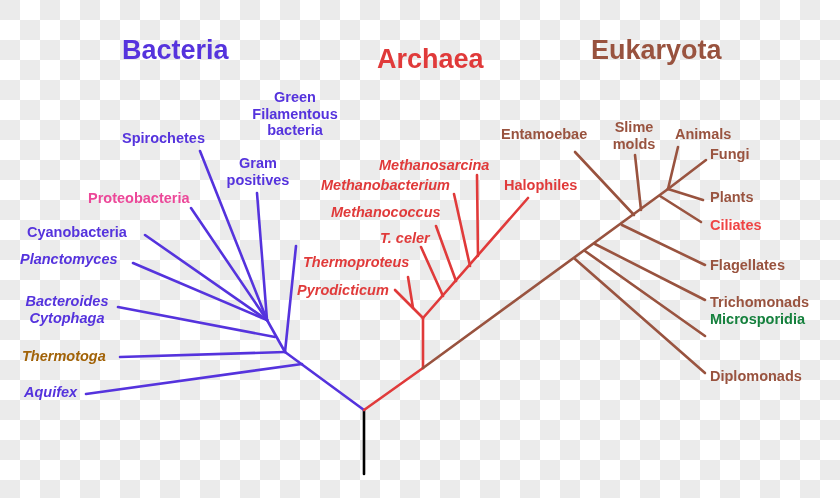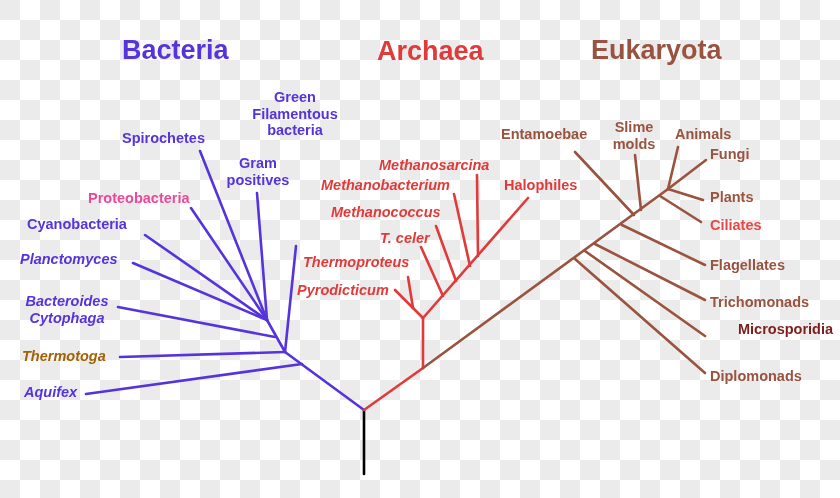--- a/index.html
+++ b/index.html
@@ -53,35 +53,35 @@
     <polyline points="622,225 705,265" fill="none" stroke="#99533f" stroke-width="2.6" stroke-linecap="round" stroke-linejoin="round"></polyline>
     <polyline points="634,215 575,152" fill="none" stroke="#99533f" stroke-width="2.6" stroke-linecap="round" stroke-linejoin="round"></polyline>
     <polyline points="641,210 635,155" fill="none" stroke="#99533f" stroke-width="2.6" stroke-linecap="round" stroke-linejoin="round"></polyline>
     <polyline points="660,196 701,222" fill="none" stroke="#99533f" stroke-width="2.6" stroke-linecap="round" stroke-linejoin="round"></polyline>
     <polyline points="668,189 678,147" fill="none" stroke="#99533f" stroke-width="2.6" stroke-linecap="round" stroke-linejoin="round"></polyline>
     <polyline points="668,189 706,160" fill="none" stroke="#99533f" stroke-width="2.6" stroke-linecap="round" stroke-linejoin="round"></polyline>
     <polyline points="668,189 703,200" fill="none" stroke="#99533f" stroke-width="2.6" stroke-linecap="round" stroke-linejoin="round"></polyline>
   </svg>
 
 <div class="lbl title" style="left:122px;top:35px;color:#5533dd;">Bacteria</div>
-<div class="lbl title" style="left:377px;top:36px;color:#e03a3a;">Archaea</div>
+<div class="lbl title" style="left:377px;top:44px;color:#e03a3a;">Archaea</div>
 <div class="lbl title" style="left:591px;top:35px;color:#99533f;">Eukaryota</div>
 
 <div class="lbl leaf center" style="left:247px;top:89px;color:#5533dd;width:96px;">
   <div>Green</div>
   <div>Filamentous</div>
   <div>bacteria</div>
 </div>
 <div class="lbl leaf" style="left:122px;top:130px;color:#5533dd;">Spirochetes</div>
 <div class="lbl leaf center" style="left:223px;top:155px;color:#5533dd;width:70px;">
   <div>Gram</div>
   <div>positives</div>
 </div>
 <div class="lbl leaf" style="left:88px;top:190px;color:#ec4899;">Proteobacteria</div>
-<div class="lbl leaf" style="left:27px;top:216px;color:#5533dd;">Cyanobacteria</div>
+<div class="lbl leaf" style="left:27px;top:224px;color:#5533dd;">Cyanobacteria</div>
 <div class="lbl leaf it" style="left:20px;top:251px;color:#5533dd;">Planctomyces</div>
 <div class="lbl leaf it center" style="left:20px;top:293px;color:#5533dd;width:94px;">
   <div>Bacteroides</div>
   <div>Cytophaga</div>
 </div>
 <div class="lbl leaf it" style="left:22px;top:348px;color:#a16207;">Thermotoga</div>
 <div class="lbl leaf it" style="left:24px;top:384px;color:#5533dd;">Aquifex</div>
 
 <div class="lbl leaf it" style="left:379px;top:157px;color:#e03a3a;">Methanosarcina</div>
 <div class="lbl leaf it" style="left:321px;top:177px;color:#e03a3a;">Methanobacterium</div>
@@ -95,14 +95,14 @@
 <div class="lbl leaf center" style="left:606px;top:119px;color:#99533f;width:56px;">
   <div>Slime</div>
   <div>molds</div>
 </div>
 <div class="lbl leaf" style="left:675px;top:126px;color:#99533f;">Animals</div>
 <div class="lbl leaf" style="left:710px;top:146px;color:#99533f;">Fungi</div>
 <div class="lbl leaf" style="left:710px;top:189px;color:#99533f;">Plants</div>
 <div class="lbl leaf" style="left:710px;top:217px;color:#ef4444;text-align:right;">Ciliates</div>
 <div class="lbl leaf" style="left:710px;top:257px;color:#99533f;">Flagellates</div>
 <div class="lbl leaf" style="left:710px;top:294px;color:#99533f;">Trichomonads</div>
-<div class="lbl leaf" style="left:710px;top:321px;color:#7f1d1d;margin-left:28px;">Microsporidia</div>
+<div class="lbl leaf" style="left:710px;top:311px;color:#15803d;">Microsporidia</div>
 <div class="lbl leaf" style="left:710px;top:368px;color:#99533f;">Diplomonads</div>
 
 </body></html>

